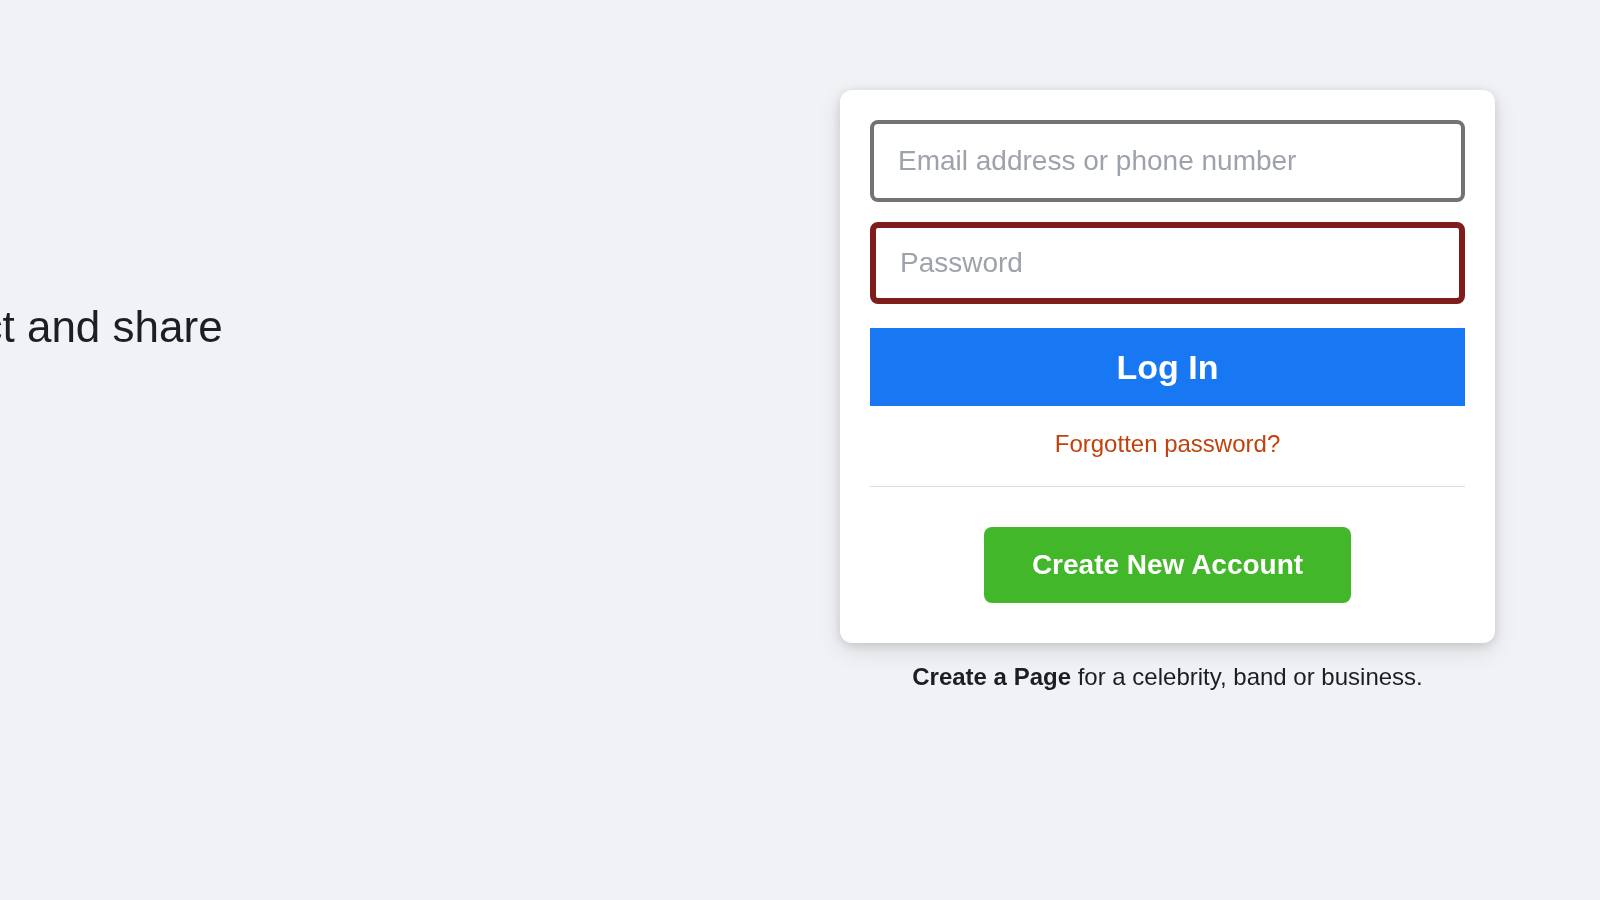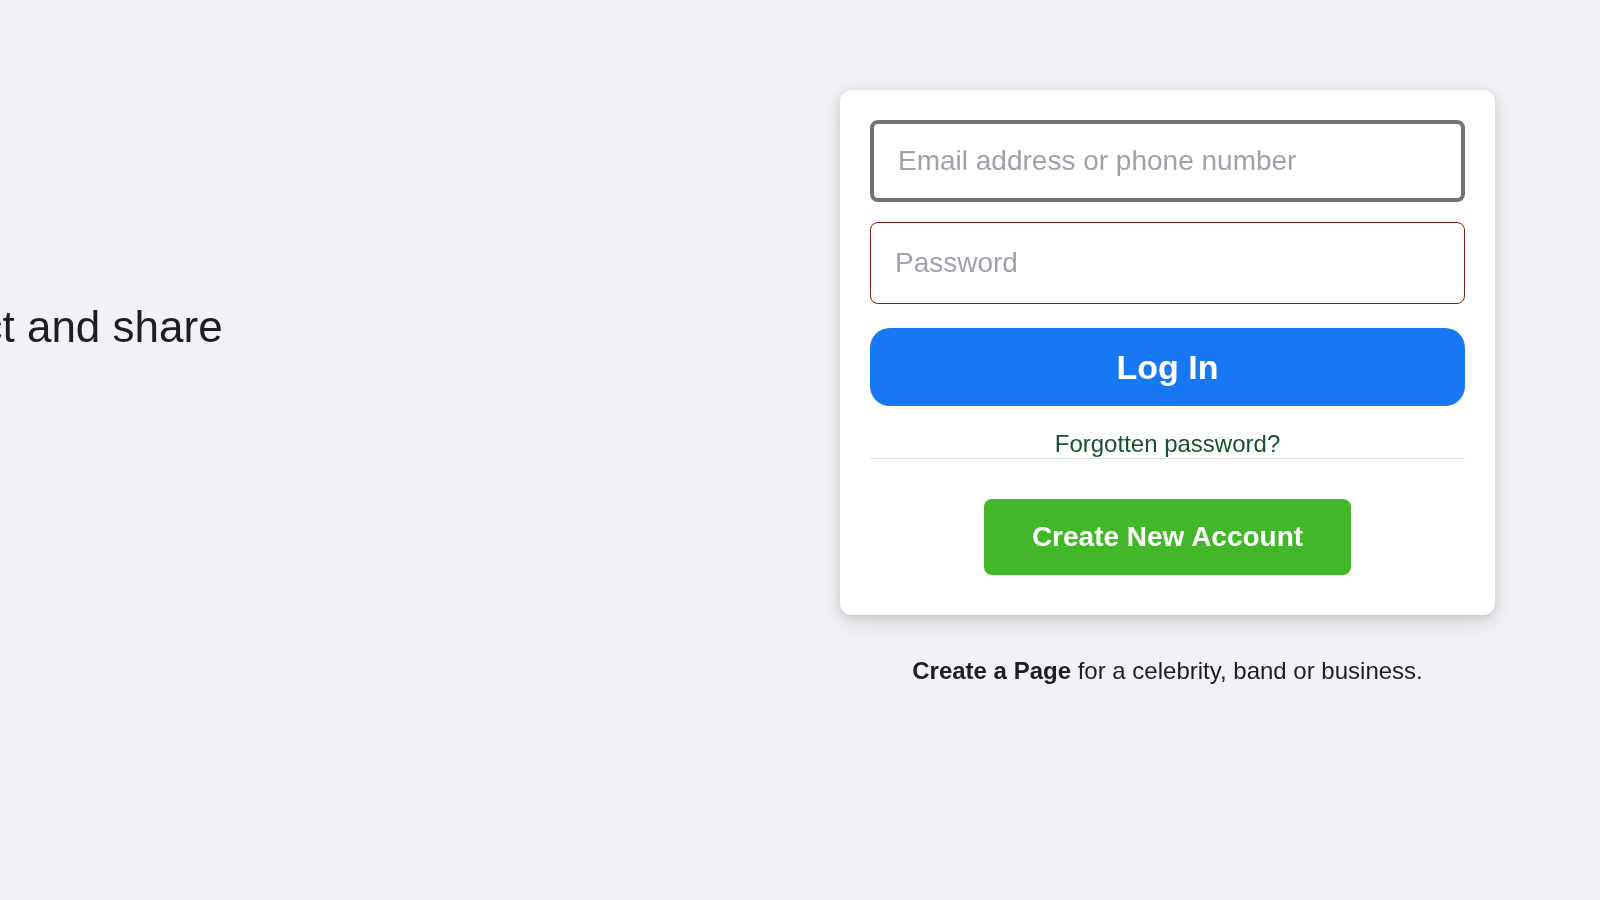--- a/index.html
+++ b/index.html
@@ -49,74 +49,75 @@
     .login-card {
       background: #ffffff;
       border-radius: 12px;
       box-shadow: 0 2px 10px rgba(0,0,0,0.12), 0 8px 24px rgba(0,0,0,0.10);
       padding: 30px 30px 40px 30px;
       text-align: center;
     }
     .text-input {
       width: 100%;
       height: 82px;
-      border: 1px solid #7f1d1d;
+      border: 6px solid #7f1d1d;
       border-radius: 8px;
       font-size: 28px;
       padding: 0 24px;
       color: #1c1e21;
       margin-bottom: 20px;
       outline: none;
     }
     .text-input::placeholder {
       color: #9ea3ab;
     }
     .text-input.focused {
       border: 4px solid #737373;
     }
     .login-button {
       width: 100%;
       height: 78px;
       background: #1877f2;
       color: #ffffff;
       border: none;
-      border-radius: 20px;
+      border-radius: 0;
       font-size: 34px;
       font-weight: 700;
       cursor: pointer;
       margin-top: 4px;
       margin-bottom: 24px;
     }
     .forgot-link {
       display: inline-block;
-      color: #14532d;
+      color: #c2410c;
       font-size: 24px;
       text-decoration: none;
       cursor: pointer;
+      margin-bottom: 28px;
     }
     .divider {
       border: none;
       border-top: 1px solid #dadde1;
       margin-bottom: 40px;
     }
     .create-account-button {
       background: #42b72a;
       color: #ffffff;
       border: none;
       border-radius: 8px;
       font-size: 28px;
       font-weight: 700;
       padding: 22px 48px;
       cursor: pointer;
     }
     .create-page-line {
       text-align: center;
       font-size: 24px;
       color: #1c1e21;
-      margin-top: 42px;
+      margin-top: 20px;
     }
     .create-page-link {
       font-weight: 700;
       color: #1c1e21;
       text-decoration: none;
       cursor: pointer;
     }
   </style>
 </head>
 <body>

